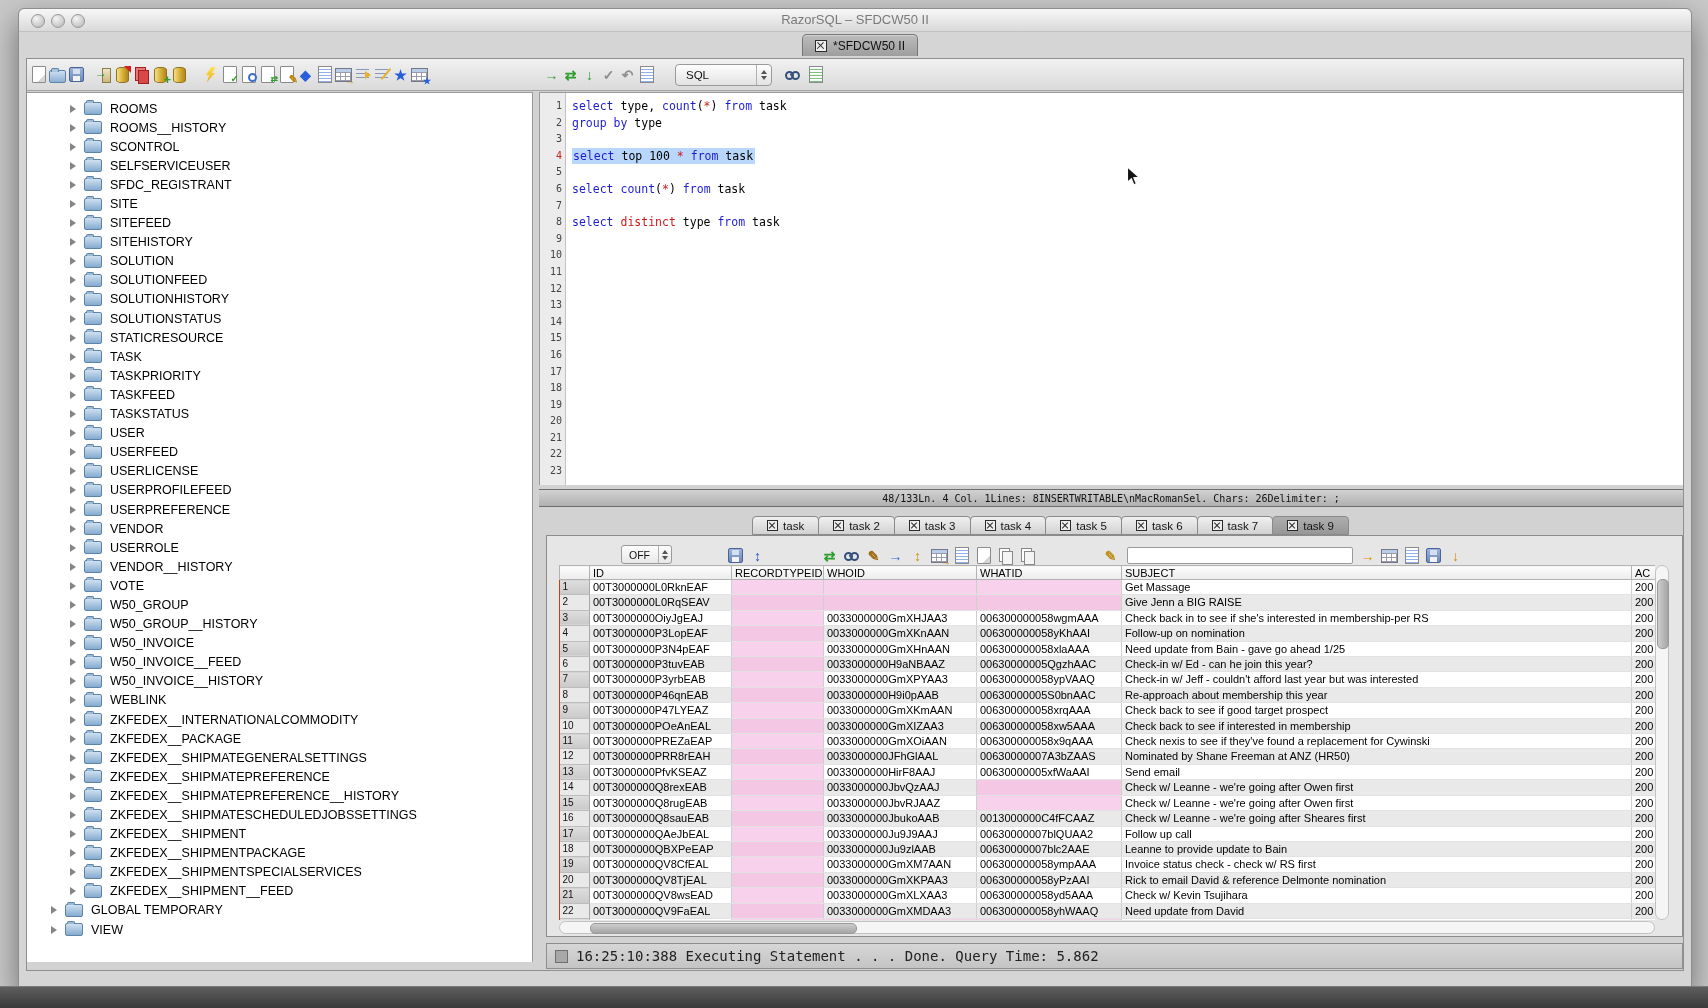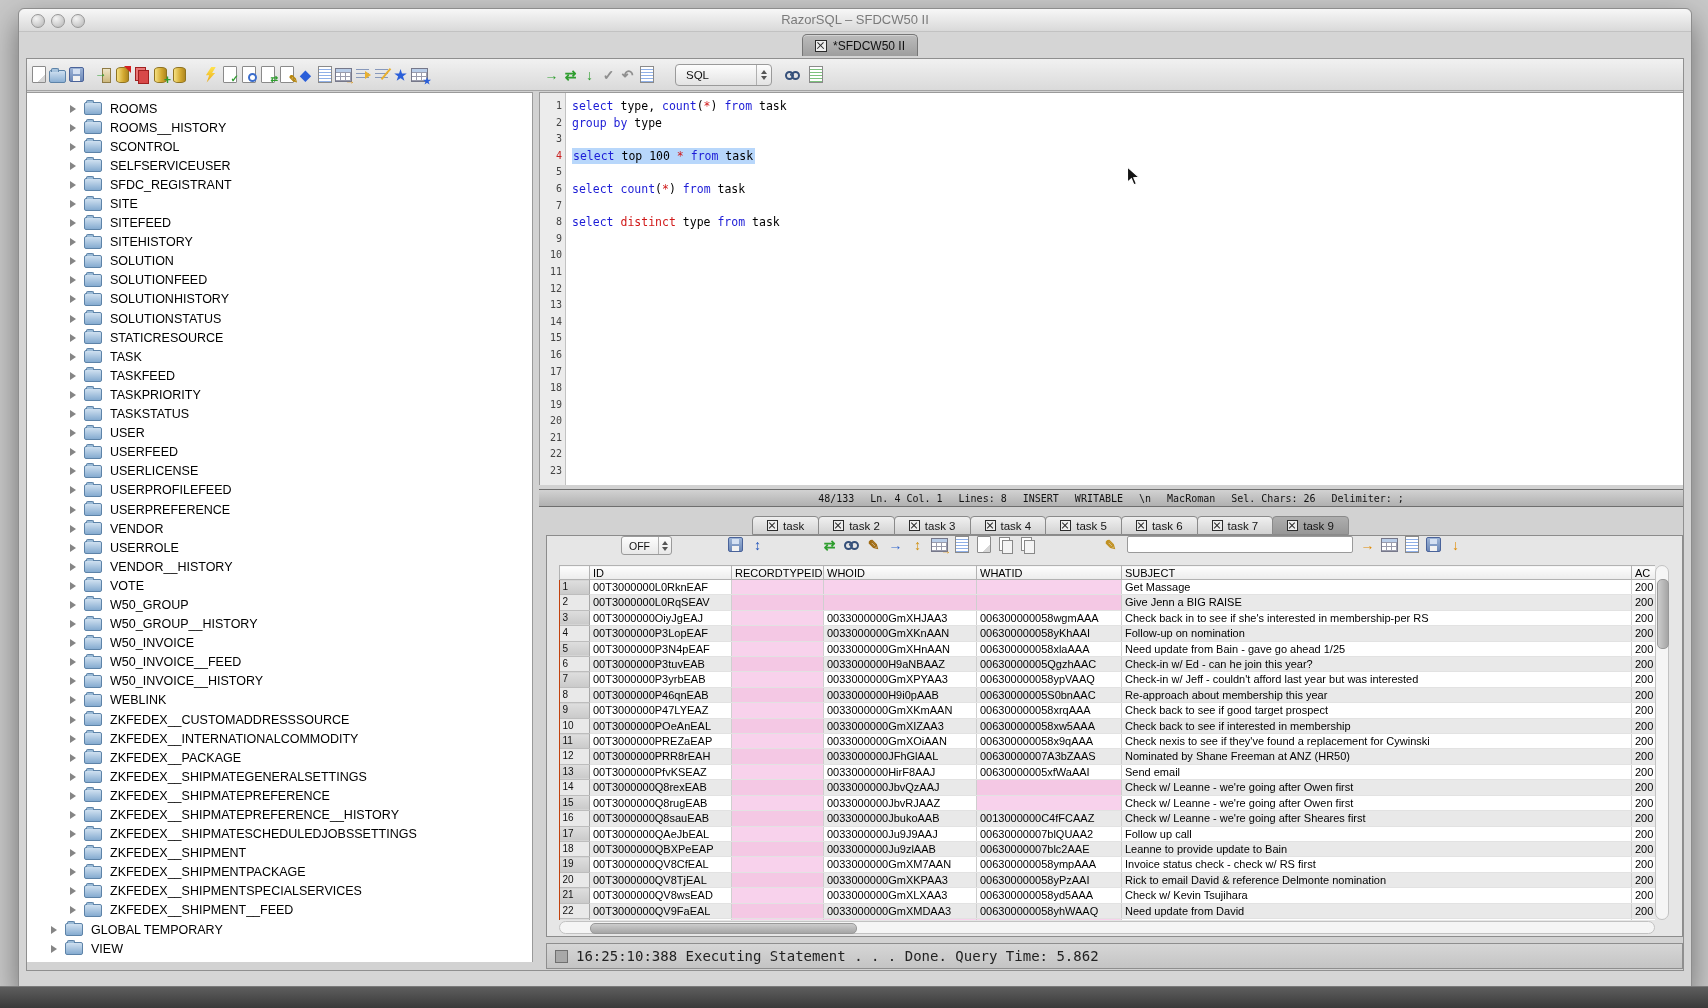--- a/index.html
+++ b/index.html
@@ -119,37 +119,37 @@
   .gutter{width:22px;background:#ececec;border-right:1px solid #c2c2c2;text-align:right;
           padding:5px 3px 0 0;font-size:10px;color:#444;box-sizing:content-box}
   .gutter div{height:16.6px;line-height:16.6px}
   .gutter div.cur{color:#c92020}
   .codes{padding:5px 0 0 6px;font-size:11.5px;color:#000}
   .cline{height:16.6px;line-height:16.6px;white-space:pre}
   .sel{background:#b8d7fb;padding:1px 2px 1px 1px}
 
   .estatus{position:absolute;left:512px;right:0;top:430px;height:16px;
            background:linear-gradient(#d2d2d2,#b0b0b0);border-top:1px solid #6e6e6e;border-bottom:1px solid #6e6e6e;
-           display:flex;justify-content:center;align-items:center;gap:16px;
+           display:flex;justify-content:center;align-items:center;
            font-family:"DejaVu Sans Mono",monospace;font-size:10px;color:#111}
 
   
   .rtabs{position:absolute;left:512px;right:0;top:457px;height:19px;display:flex;justify-content:center;
          padding-right:120px;align-items:flex-end}
   .rtab{height:19px;display:flex;align-items:center;gap:5px;padding:0 14px;font-size:11.5px;color:#141414;
         background:linear-gradient(#f0f0f0,#d2d2d2);border:1px solid #8a8a8a;border-radius:4px 4px 0 0;
         margin-left:-1px;box-sizing:border-box}
   .rtab.active{background:linear-gradient(#aeaeae,#979797)}
   .rtab .box-x{width:9px;height:9px}
   .rtab .box-x::before,.rtab .box-x::after{top:3.6px;width:8px;height:1.2px}
 
   
   .rpanel{position:absolute;left:519px;top:476px;width:1137px;height:402px;background:#e6e6e6;
           border:1px solid #8c8c8c;box-sizing:border-box}
-  .rtoolbar{height:28px;display:flex;align-items:flex-start;padding-left:74px}
+  .rtoolbar{height:28px;display:flex;align-items:flex-end;padding-left:74px}
   .off{display:inline-flex;align-items:center;border:1px solid #9a9a9a;background:linear-gradient(#fdfdfd,#e8e8e8);
        border-radius:3px;height:17px;font-size:10.5px;color:#111}
   .off .olabel{padding:0 8px 0 7px}
   .off .stp{width:12px}
   .rg{display:inline-flex}
   .rg .tgroup{gap:5px}
   .rg1{margin-left:55px}.rg2{margin-left:55px}.rg3{margin-left:66px}
   .rsearch{margin-left:8px;width:218px;height:15px;border:1px solid #9a9a9a;border-radius:2px;
            font-size:11px;padding:0 3px;background:#fff}
   .rg4{margin-left:6px}
@@ -321,30 +321,30 @@
           <span class="tlabel">STATICRESOURCE</span>
         </div>
         <div class="trow lvl2">
           <span class="tri"></span>
           <span class="folder"></span>
           <span class="tlabel">TASK</span>
         </div>
         <div class="trow lvl2">
           <span class="tri"></span>
           <span class="folder"></span>
+          <span class="tlabel">TASKPRIORITY</span>
+        </div>
+        <div class="trow lvl2">
+          <span class="tri"></span>
+          <span class="folder"></span>
           <span class="tlabel">TASKFEED</span>
         </div>
         <div class="trow lvl2">
           <span class="tri"></span>
           <span class="folder"></span>
-          <span class="tlabel">TASKPRIORITY</span>
-        </div>
-        <div class="trow lvl2">
-          <span class="tri"></span>
-          <span class="folder"></span>
           <span class="tlabel">TASKSTATUS</span>
         </div>
         <div class="trow lvl2">
           <span class="tri"></span>
           <span class="folder"></span>
           <span class="tlabel">USER</span>
         </div>
         <div class="trow lvl2">
           <span class="tri"></span>
           <span class="folder"></span>
@@ -407,25 +407,20 @@
         </div>
         <div class="trow lvl2">
           <span class="tri"></span>
           <span class="folder"></span>
           <span class="tlabel">W50_INVOICE__HISTORY</span>
         </div>
         <div class="trow lvl2">
           <span class="tri"></span>
           <span class="folder"></span>
           <span class="tlabel">WEBLINK</span>
-        </div>
-        <div class="trow lvl2">
-          <span class="tri"></span>
-          <span class="folder"></span>
-          <span class="tlabel">ZKFEDEX__CUSTOMADDRESSSOURCE</span>
         </div>
         <div class="trow lvl2">
           <span class="tri"></span>
           <span class="folder"></span>
           <span class="tlabel">ZKFEDEX__INTERNATIONALCOMMODITY</span>
         </div>
         <div class="trow lvl2">
           <span class="tri"></span>
           <span class="folder"></span>
           <span class="tlabel">ZKFEDEX__PACKAGE</span>

